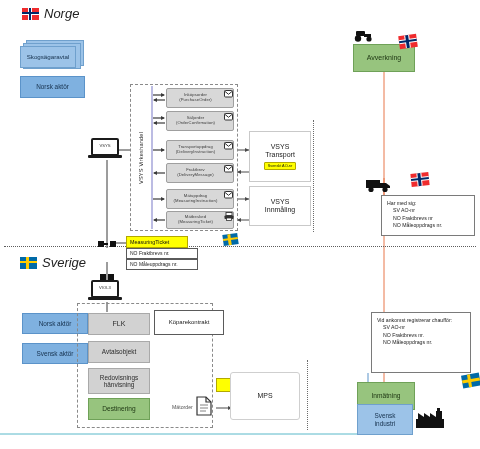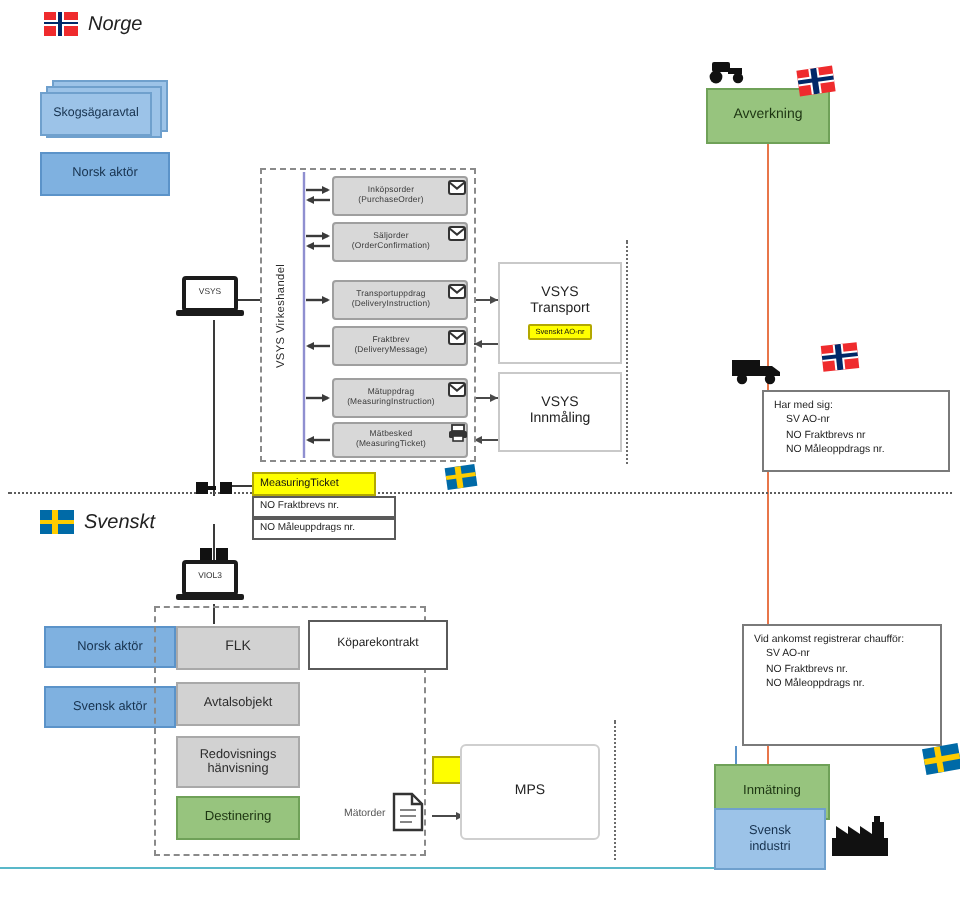--- a/index.html
+++ b/index.html
@@ -58,21 +58,21 @@
   }
 
   
   .divider{
     border-top:1px dotted #5d5d5d;
     height:0;
   }
 
   
   .country-label{
-    font-size:10px;font-style:italic;color:#222;
+    font-size:13px;font-style:italic;color:#222;
     display:flex;align-items:center;
   }
   .note{
     font-size:5.2px;line-height:1.42;color:#222;
     padding:4px 5px;text-align:left;
   }
   .vertical-label{
     writing-mode:vertical-rl;
     transform:rotate(180deg);
     font-size:5.6px;letter-spacing:.2px;
@@ -152,21 +152,21 @@
     <span class="flag flag-no" style="width:17px;height:12px;margin-right:5px;">
         <i></i>
         <u></u>
       </span>
     <span>Norge</span>
   </div>
 
   
   <div class="abs country-label" style="left:20px;top:255px;">
     <span class="flag flag-se" style="width:17px;height:12px;margin-right:5px;"></span>
-    <span>Svenskt</span>
+    <span>Sverige</span>
   </div>
 
   
   <div class="stack abs" style="left:20px;top:40px;width:64px;height:36px;">
     <div class="s2" style="left:6px;top:0;width:56px;height:24px;"></div>
     <div class="s1" style="left:3px;top:3px;width:56px;height:24px;"></div>
     <div class="front box blue-light" style="left:0;top:6px;width:56px;height:22px;font-size:6.2px;">
       <span>Skogsägaravtal</span>
     </div>
   </div>

